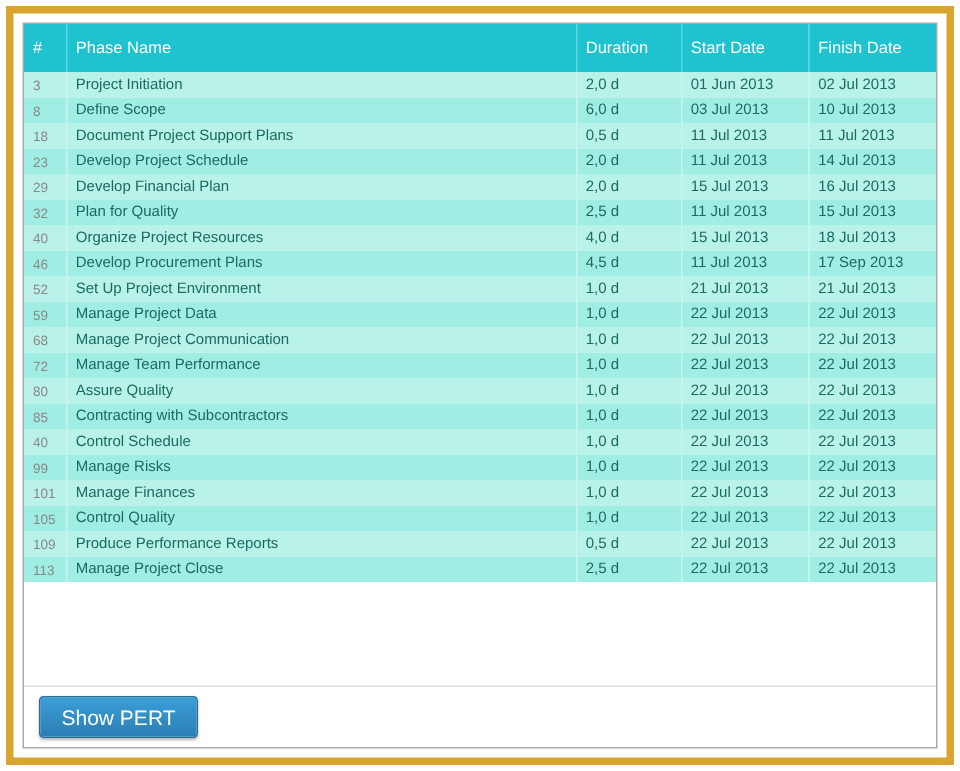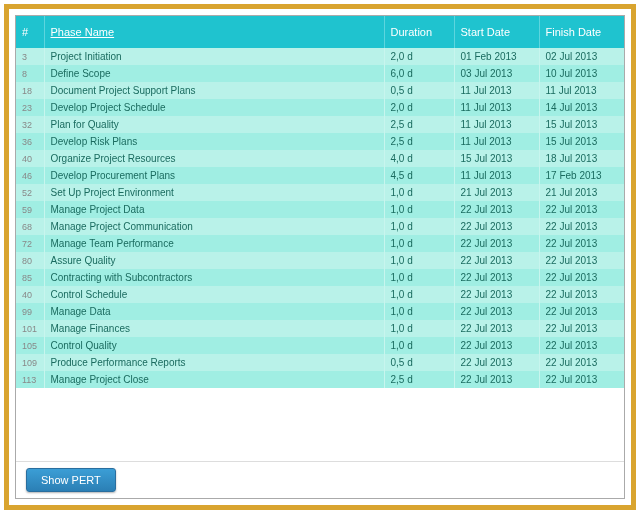--- a/index.html
+++ b/index.html
@@ -36,21 +36,21 @@
     }
     th {
       text-align: left;
       padding: 10px 6px;
       font-weight: normal;
       font-size: 11px;
       border-right: 1px solid #5dd5de;
     }
     th:last-child { border-right: none; margin-left: 24px; }
     th.col-num { width: 28px; }
-    th.col-name { width: auto; text-decoration: underline; }
+    th.col-name { width: auto; }
     th.col-dur { width: 70px; }
     th.col-start { width: 85px; }
     th.col-finish { width: 85px; }
     tbody tr:nth-child(odd) { background: #b9f2e9; }
     tbody tr:nth-child(even) { background: #a0eee3; }
     td {
       padding: 3px 6px;
       color: #1a6b5f;
       font-size: 10px;
       border-right: 1px solid #c8f5ee;
@@ -70,21 +70,21 @@
       padding: 6px 10px;
       background: #fff;
       border-top: 1px solid #ddd;
     }
     .btn-pert {
       background: linear-gradient(#3b9ed6, #2b7fb5);
       color: #fff;
       border: 1px solid #2a6e9e;
       border-radius: 3px;
       padding: 5px 14px;
-      font-size: 11px;
+      font-size: 14px;
       cursor: pointer;
       box-shadow: 0 1px 2px rgba(0,0,0,0.3);
     }
   </style>
 </head>
 <body>
 
 <div class="container">
   <div class="inner">
     <div class="table-wrapper">
@@ -96,21 +96,21 @@
             <th class="col-dur">Duration</th>
             <th class="col-start">Start Date</th>
             <th class="col-finish">Finish Date</th>
           </tr>
         </thead>
         <tbody id="tbody">
             <tr>
               <td class="col-num">3</td>
               <td>Project Initiation</td>
               <td>2,0 d</td>
-              <td>01 Feb 2013</td>
+              <td>01 Jun 2013</td>
               <td>02 Jul 2013</td>
             </tr>
             <tr>
               <td class="col-num">8</td>
               <td>Define Scope</td>
               <td>6,0 d</td>
               <td>03 Jul 2013</td>
               <td>10 Jul 2013</td>
             </tr>
             <tr>
@@ -121,46 +121,46 @@
               <td>11 Jul 2013</td>
             </tr>
             <tr>
               <td class="col-num">23</td>
               <td>Develop Project Schedule</td>
               <td>2,0 d</td>
               <td>11 Jul 2013</td>
               <td>14 Jul 2013</td>
             </tr>
             <tr>
+              <td class="col-num">29</td>
+              <td>Develop Financial Plan</td>
+              <td>2,0 d</td>
+              <td>15 Jul 2013</td>
+              <td>16 Jul 2013</td>
+            </tr>
+            <tr>
               <td class="col-num">32</td>
               <td>Plan for Quality</td>
-              <td>2,5 d</td>
-              <td>11 Jul 2013</td>
-              <td>15 Jul 2013</td>
-            </tr>
-            <tr>
-              <td class="col-num">36</td>
-              <td>Develop Risk Plans</td>
               <td>2,5 d</td>
               <td>11 Jul 2013</td>
               <td>15 Jul 2013</td>
             </tr>
             <tr>
               <td class="col-num">40</td>
               <td>Organize Project Resources</td>
               <td>4,0 d</td>
               <td>15 Jul 2013</td>
               <td>18 Jul 2013</td>
             </tr>
             <tr>
               <td class="col-num">46</td>
               <td>Develop Procurement Plans</td>
               <td>4,5 d</td>
               <td>11 Jul 2013</td>
-              <td>17 Feb 2013</td>
+              <td>17 Sep 2013</td>
             </tr>
             <tr>
               <td class="col-num">52</td>
               <td>Set Up Project Environment</td>
               <td>1,0 d</td>
               <td>21 Jul 2013</td>
               <td>21 Jul 2013</td>
             </tr>
             <tr>
               <td class="col-num">59</td>
@@ -199,21 +199,21 @@
             </tr>
             <tr>
               <td class="col-num">40</td>
               <td>Control Schedule</td>
               <td>1,0 d</td>
               <td>22 Jul 2013</td>
               <td>22 Jul 2013</td>
             </tr>
             <tr>
               <td class="col-num">99</td>
-              <td>Manage Data</td>
+              <td>Manage Risks</td>
               <td>1,0 d</td>
               <td>22 Jul 2013</td>
               <td>22 Jul 2013</td>
             </tr>
             <tr>
               <td class="col-num">101</td>
               <td>Manage Finances</td>
               <td>1,0 d</td>
               <td>22 Jul 2013</td>
               <td>22 Jul 2013</td>

